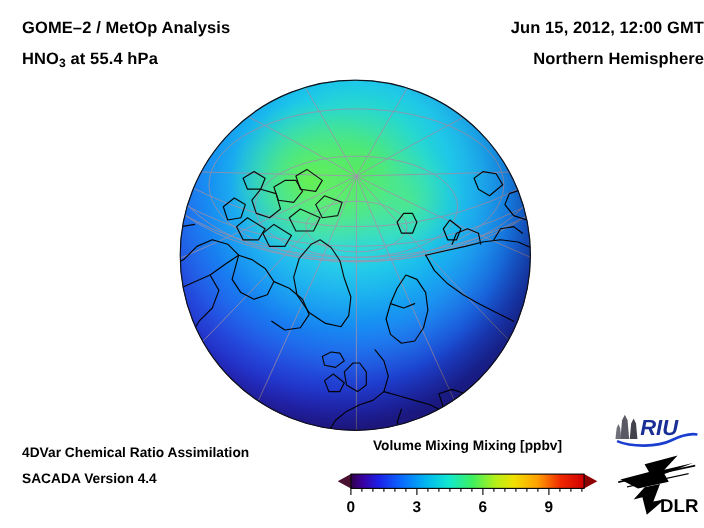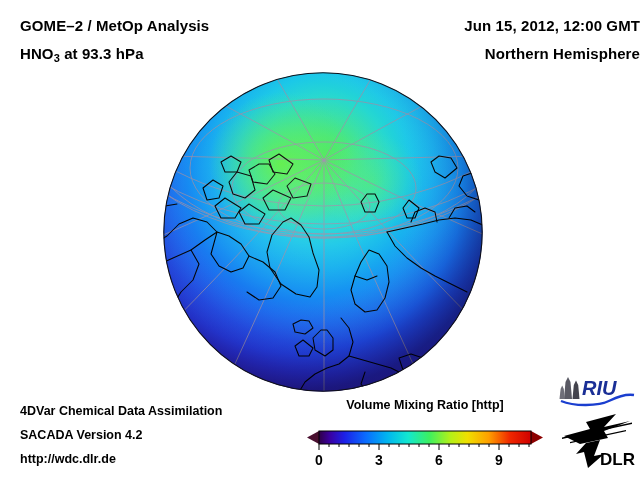--- a/index.html
+++ b/index.html
@@ -33,21 +33,21 @@
   #dlr-logo{position:absolute;left:560px;top:412px;}
 </style>
 </head>
 <body>
 
 <div id="root">
 
   <div class="hdr" id="title-line1">GOME–2 / MetOp Analysis</div>
 
   <div class="hdr" id="title-line2">
-    <span>HNO</span><span class="sub">3</span><span> at 93.3 hPa</span>
+    <span>HNO</span><span class="sub">3</span><span> at 55.4 hPa</span>
   </div>
 
   <div class="hdr" id="date-line">Jun 15, 2012, 12:00 GMT</div>
   <div class="hdr" id="region-line">Northern Hemisphere</div>
 
   <div id="globe-wrap">
     <svg width="320" height="320" viewBox="0 0 320 320">
       <defs>
         <clipPath id="diskClip">
             <circle cx="160" cy="160" r="159.5"></circle>
@@ -182,26 +182,25 @@
         <path d="M232,326 L236,342 L242,358 L250,372 L258,384"></path>
       </g>
 
       <circle cx="161" cy="88" r="1.6" fill="#9a8ea8"></circle>
 
       <circle cx="160" cy="160" r="159.5" fill="url(#limbShade)"></circle>
       <circle cx="160" cy="160" r="159.2" fill="none" stroke="#101018" stroke-width="1.1"></circle>
     </svg>
   </div>
 
-  <div class="ftr" id="footer-line1">4DVar Chemical Data Assimilation</div>
-  <div class="ftr" id="footer-line2">SACADA Version 4.2</div>
-  <div class="ftr" id="footer-line3">http://wdc.dlr.de</div>
+  <div class="ftr" id="footer-line1">4DVar Chemical Ratio Assimilation</div>
+  <div class="ftr" id="footer-line2">SACADA Version 4.4</div>
 
   <div id="cbar-block">
-    <div id="cbar-title">Volume Mixing Ratio [http]</div>
+    <div id="cbar-title">Volume Mixing Mixing [ppbv]</div>
     <svg id="cbar-svg" width="240" height="50" viewBox="0 0 240 50">
       <defs>
         <linearGradient id="cbGrad" x1="0" y1="0" x2="1" y2="0" id-data="spectral">
           <stop offset="0.00" stop-color="#300048"></stop>
           <stop offset="0.05" stop-color="#3a00a0"></stop>
           <stop offset="0.12" stop-color="#1c20e8"></stop>
           <stop offset="0.22" stop-color="#0a6cff"></stop>
           <stop offset="0.32" stop-color="#00b4f0"></stop>
           <stop offset="0.42" stop-color="#12e8d0"></stop>
           <stop offset="0.52" stop-color="#3cf060"></stop>

